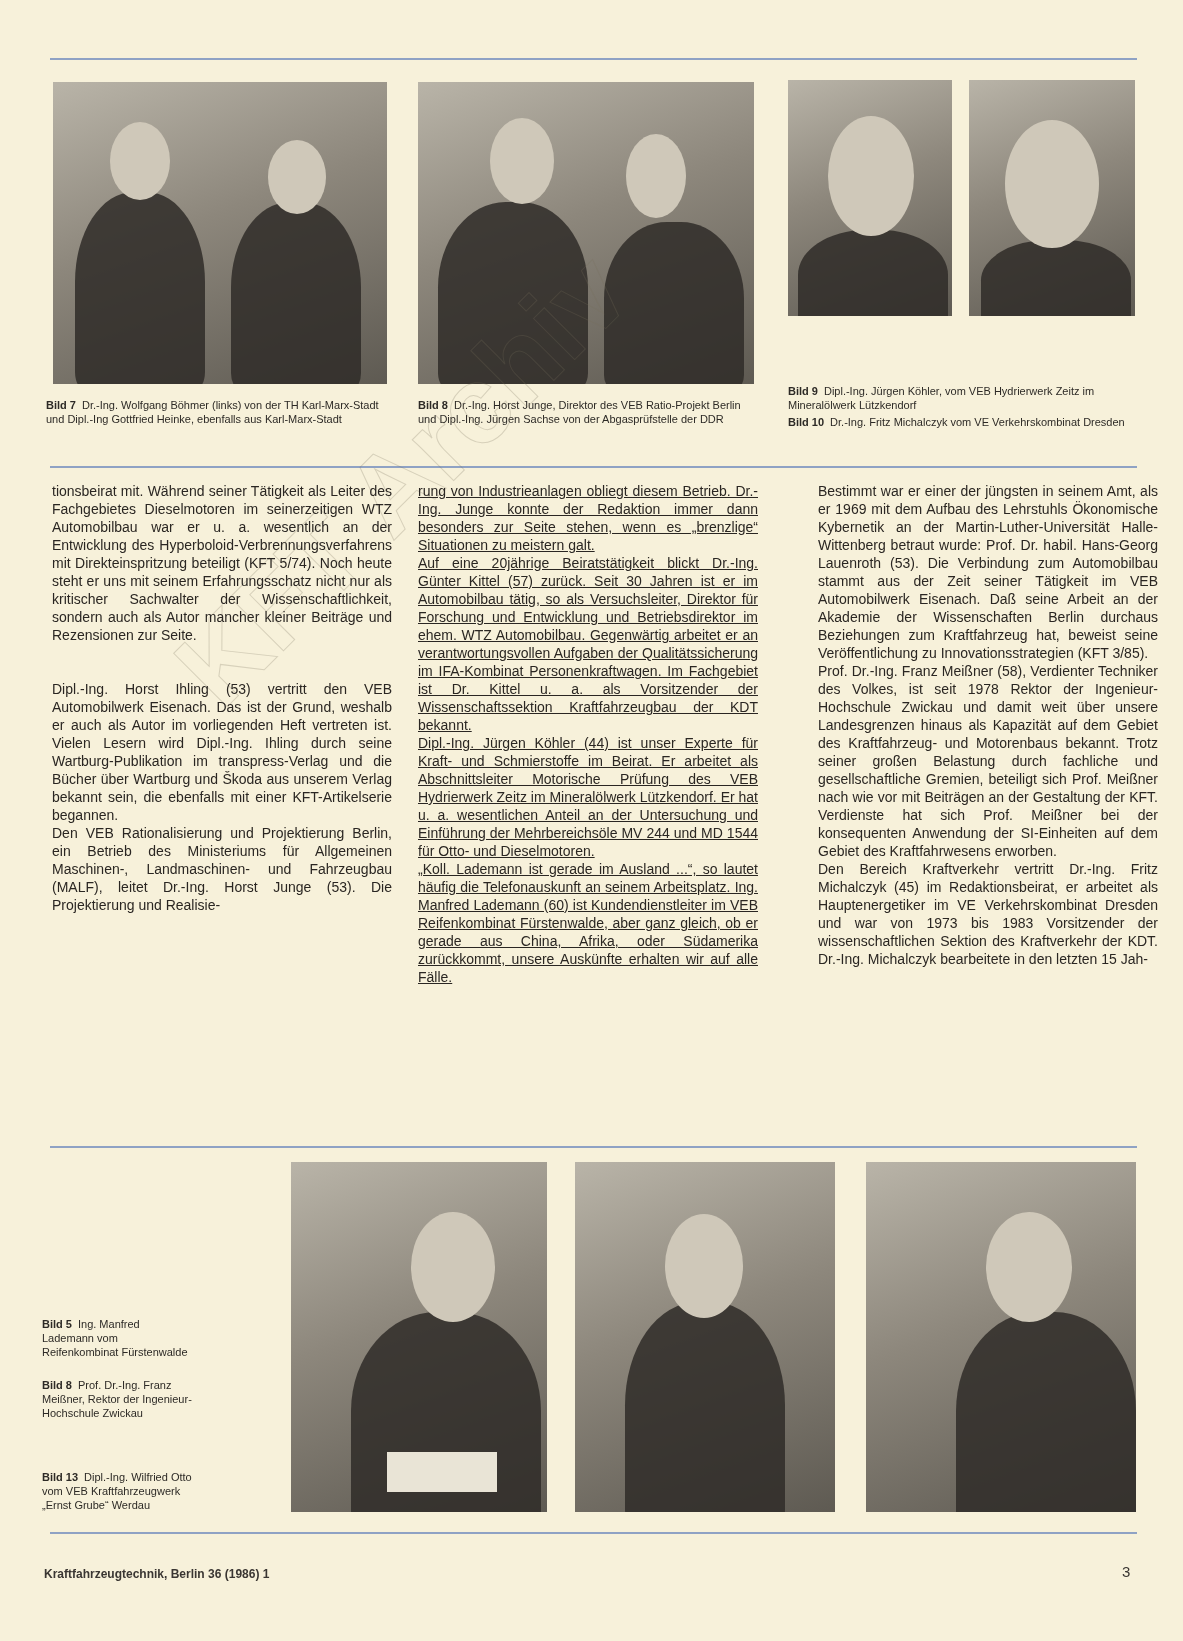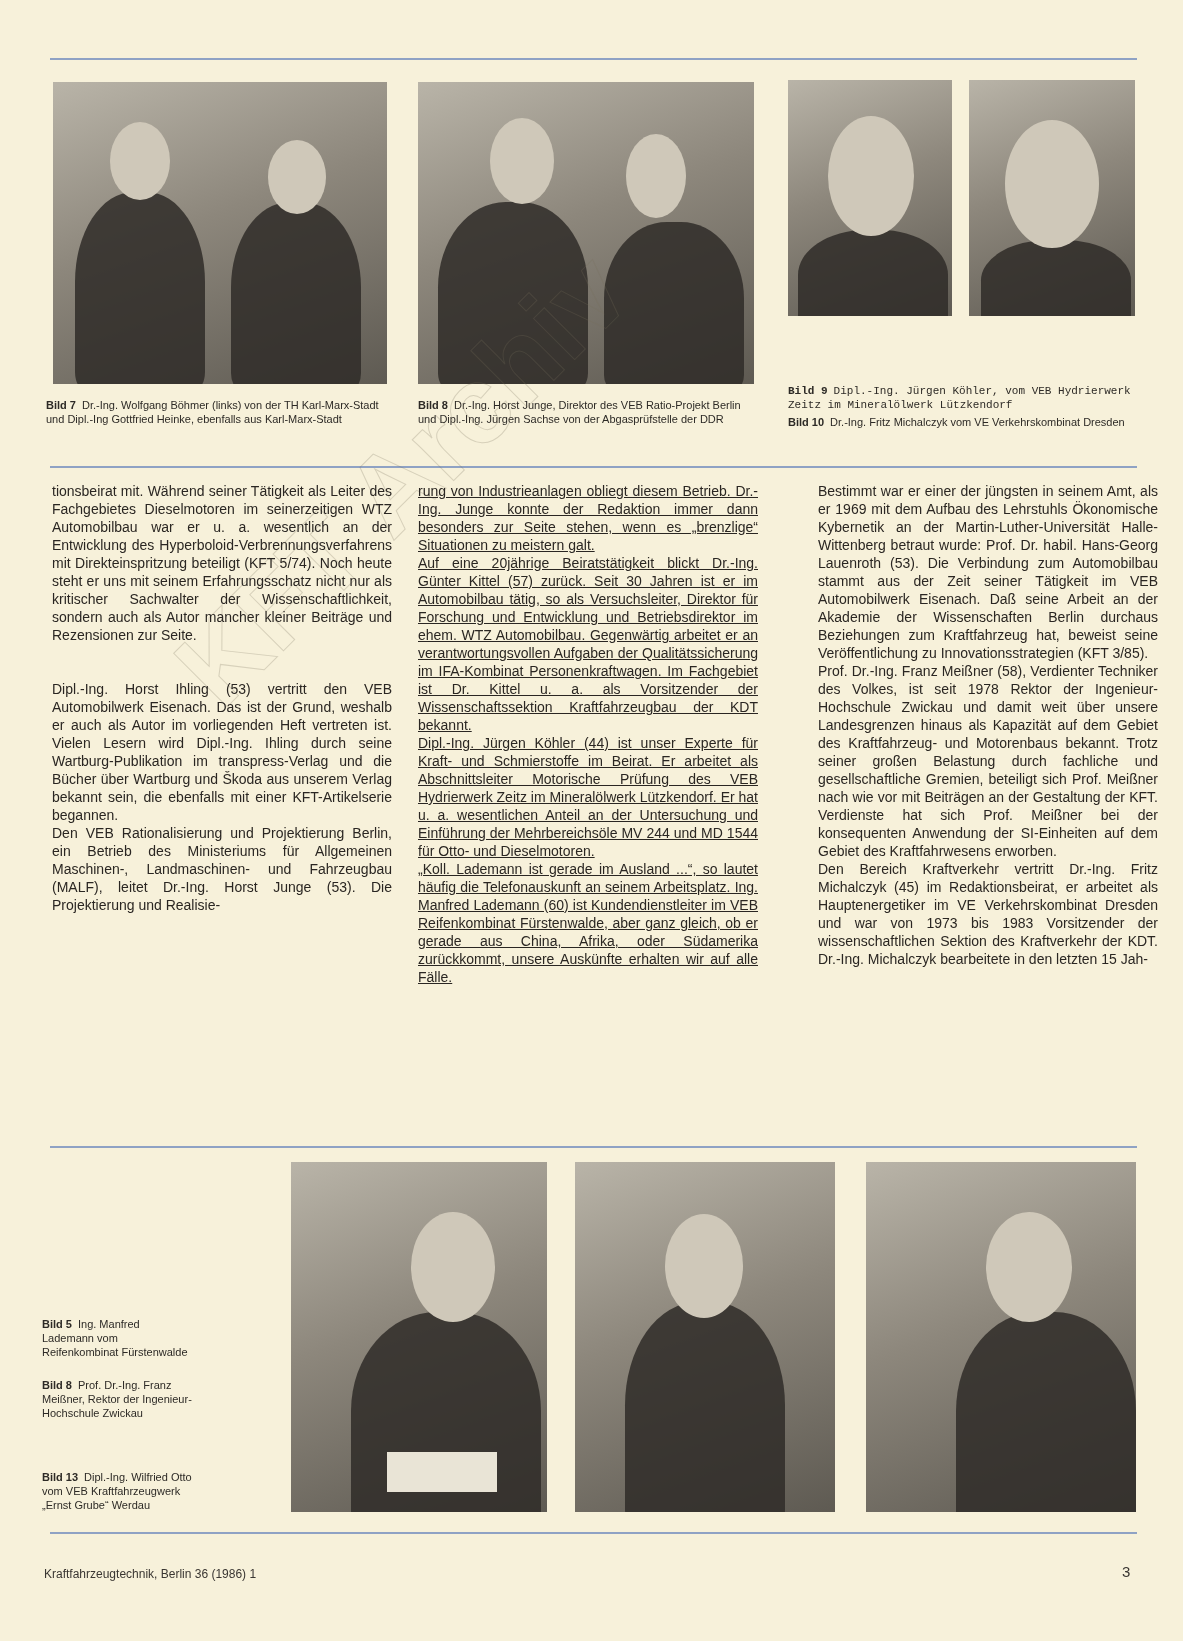--- a/index.html
+++ b/index.html
@@ -18,21 +18,21 @@
   .photo .fig { position: absolute; border-radius: 45% 45% 10% 10%; background: #2f2c28; opacity: .85; }
   .photo .head { position: absolute; border-radius: 50%; background: #cfc8b9; }
   .caption { position: absolute; font-size: 11px; line-height: 14px; color: #2d2a26; }
   .caption b { font-weight: bold; margin-right: 6px; }
   .col {
     position: absolute; top: 482px; width: 340px;
     font-size: 14px; line-height: 18px; text-align: justify; hyphens: manual;
   }
   .col p { margin: 0; }
   .col p.gap { margin-top: 36px; }
-  .footer-left { position: absolute; left: 44px; top: 1567px; font-size: 12px; color: #3a3632; }
+  .footer-left { position: absolute; left: 44px; top: 1567px; font-size: 12px; color: #3a3632; font-weight: bold; }
   .footer-right { position: absolute; left: 1122px; top: 1563px; font-size: 15px; color: #3a3632; }
   .watermark {
     position: absolute; left: 150px; top: 640px; font-size: 110px; font-weight: bold;
     color: transparent; -webkit-text-stroke: 1px rgba(120,110,90,.25);
     transform: rotate(-45deg); transform-origin: left top; white-space: nowrap;
     pointer-events: none;
   }
 </style>
 </head>
 <body>
@@ -62,21 +62,21 @@
   <div class="fig" style="left:12px; top:160px; width:150px; height:90px;"></div>
   <div class="head" style="left:36px; top:40px; width:94px; height:128px;"></div>
 </div>
 
 <div class="caption" style="left:46px; top:398px; width:342px;">
   <b>Bild 7</b><span>Dr.-Ing. Wolfgang Böhmer (links) von der TH Karl-Marx-Stadt und Dipl.-Ing Gottfried Heinke, ebenfalls aus Karl-Marx-Stadt</span>
 </div>
 <div class="caption" style="left:418px; top:398px; width:338px;">
   <b>Bild 8</b><span>Dr.-Ing. Horst Junge, Direktor des VEB Ratio-Projekt Berlin und Dipl.-Ing. Jürgen Sachse von der Abgasprüfstelle der DDR</span>
 </div>
-<div class="caption" style="left:788px; top:384px; width:350px;font-family:Liberation Mono, monospace;">
+<div class="caption" style="left:788px; top:384px; width:350px;">
   <b>Bild 9</b><span>Dipl.-Ing. Jürgen Köhler, vom VEB Hydrierwerk Zeitz im Mineralölwerk Lützkendorf</span>
 </div>
 <div class="caption" style="left:788px; top:415px; width:350px;">
   <b>Bild 10</b><span>Dr.-Ing. Fritz Michalczyk vom VE Verkehrskombinat Dresden</span>
 </div>
 
 <div class="watermark">KFT Archiv</div>
 
 <div class="col" style="left:52px;">
   <p>tionsbeirat mit. Während seiner Tätigkeit als Leiter des Fachgebietes Dieselmotoren im seinerzeitigen WTZ Automobilbau war er u. a. wesentlich an der Entwicklung des Hyperboloid-Verbrennungsverfahrens mit Direkteinspritzung beteiligt (KFT 5/74). Noch heute steht er uns mit seinem Erfahrungsschatz nicht nur als kritischer Sachwalter der Wissenschaftlichkeit, sondern auch als Autor mancher kleiner Beiträge und Rezensionen zur Seite.</p>

